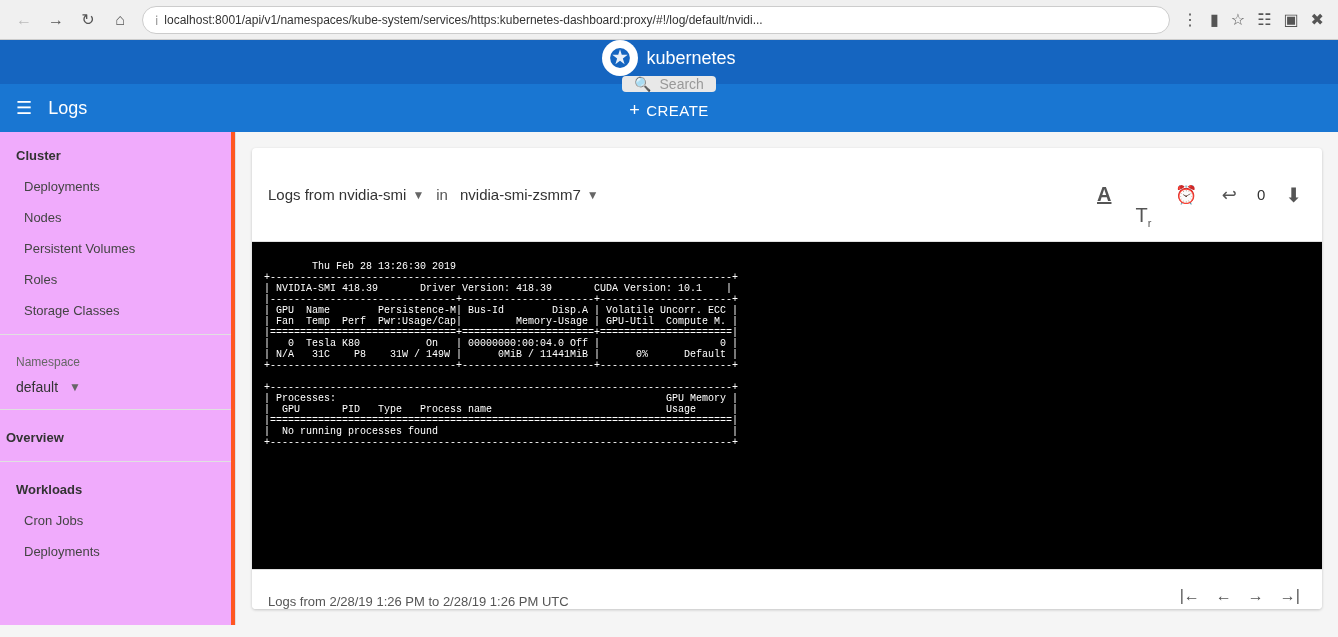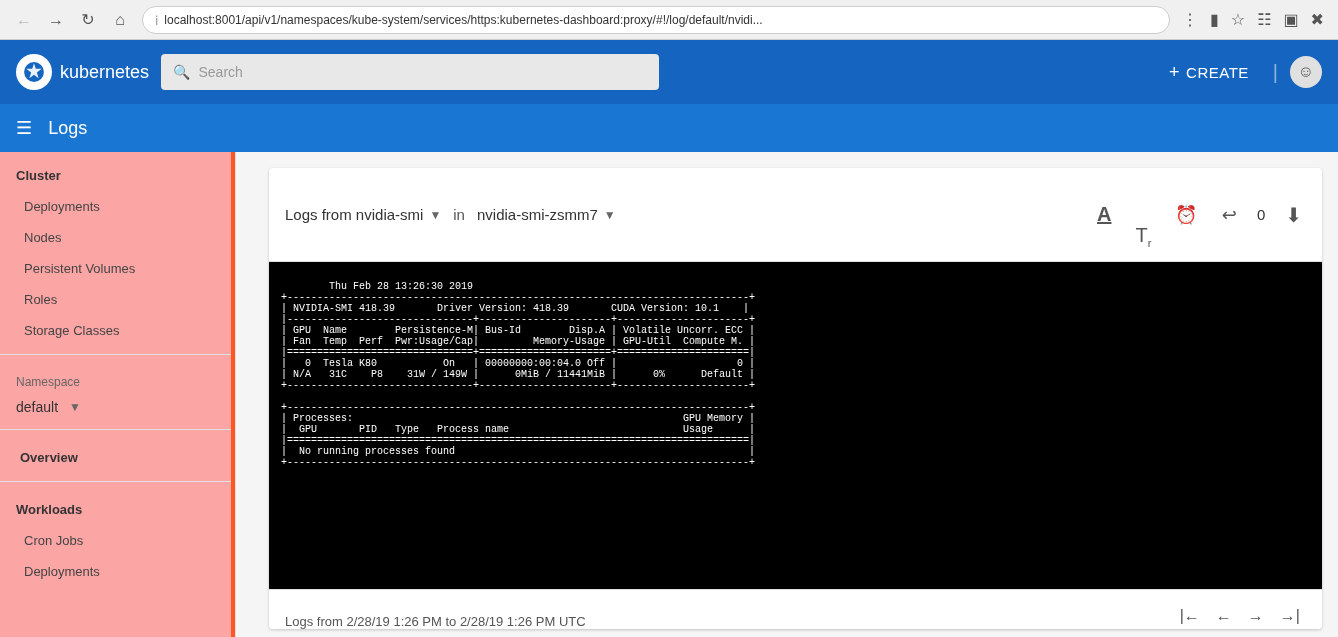--- a/index.html
+++ b/index.html
@@ -35,26 +35,26 @@
       gap: 6px;
       font-size: 12px;
       color: #333;
     }
     .browser-address-bar span { overflow: hidden; white-space: nowrap; text-overflow: ellipsis; }
     .browser-tools { display: flex; gap: 4px; align-items: center; }
     .browser-tool-btn { background: none; border: none; cursor: pointer; color: #555; font-size: 16px; padding: 4px; }
 
     
     .app-header {
-      height: 64px;
+      height: 44px;
       background: #1565c0;
       display: flex;
       align-items: center;
       padding: 0 16px;
-      gap: 12px;
+      flex-direction: column;
     }
     .app-logo { display: flex; align-items: center; gap: 8px; }
     .app-logo-icon {
       width: 36px; height: 36px;
       background: white;
       border-radius: 50%;
       display: flex; align-items: center; justify-content: center;
       color: #1565c0; font-size: 18px; font-weight: bold;
     }
     .app-logo-text { color: white; font-size: 18px; font-weight: 400; }
@@ -105,21 +105,21 @@
     }
     .hamburger-btn { color: white; background: none; border: none; cursor: pointer; font-size: 18px; }
     .page-title { color: white; font-size: 18px; font-weight: 400; }
 
     
     .main-layout { display: flex; height: calc(637px - 40px - 56px - 48px); }
 
     
     .sidebar {
       width: 236px;
-      background: #fca5a5;
+      background: #f0abfc;
       border-right: 1px solid #e0e0e0;
       overflow-y: auto;
       flex-shrink: 0;
     }
     .sidebar-section-title {
       padding: 16px 16px 8px 16px;
       font-size: 13px;
       font-weight: 600;
       color: #333;
       text-transform: none;
@@ -141,21 +141,20 @@
       color: #333;
     }
 
     
     .content-area {
       flex: 1;
       display: flex;
       flex-direction: column;
       background: #f5f5f5;
       overflow: hidden;
-      padding-left: 17px;
     }
 
     
     .log-viewer {
       flex: 1;
       background: white;
       margin: 16px;
       border-radius: 4px;
       box-shadow: 0 1px 3px rgba(0,0,0,0.2);
       display: flex;
@@ -310,21 +309,21 @@
     <div class="sidebar-divider"></div>
 
     <div class="sidebar-namespace">Namespace</div>
     <div class="namespace-selector">
       <span>default</span>
       <span style="font-size:12px;color:#666;">▼</span>
     </div>
 
     <div class="sidebar-divider"></div>
 
-    <div class="sidebar-section-title" style="padding: 12px 16px 8px 20px;">Overview</div>
+    <div class="sidebar-section-title" style="padding: 12px 16px 8px 6px;">Overview</div>
 
     <div class="sidebar-divider"></div>
 
     <div class="sidebar-section-title" style="padding: 12px 16px 8px 16px;">Workloads</div>
     <div class="sidebar-item">Cron Jobs</div>
     <div class="sidebar-item">Deployments</div>
   </div>
 
   <div class="content-area">
     <div class="log-viewer">

